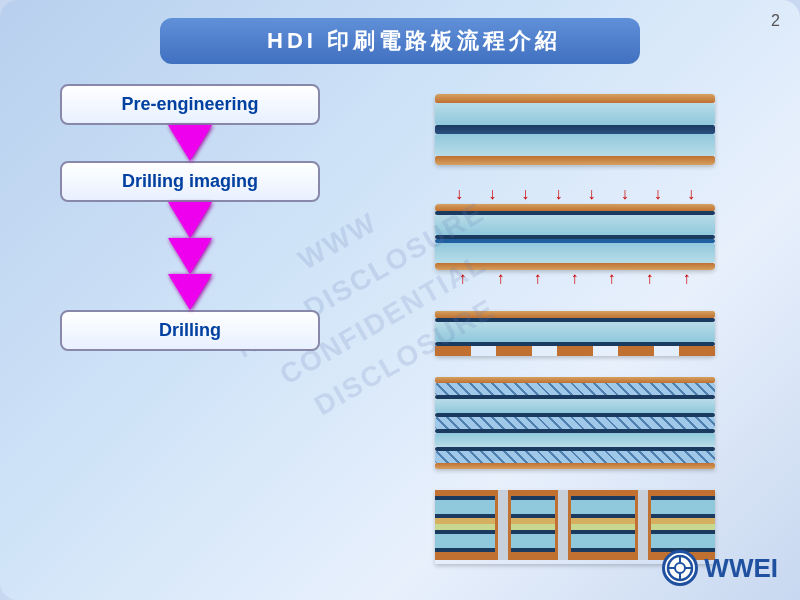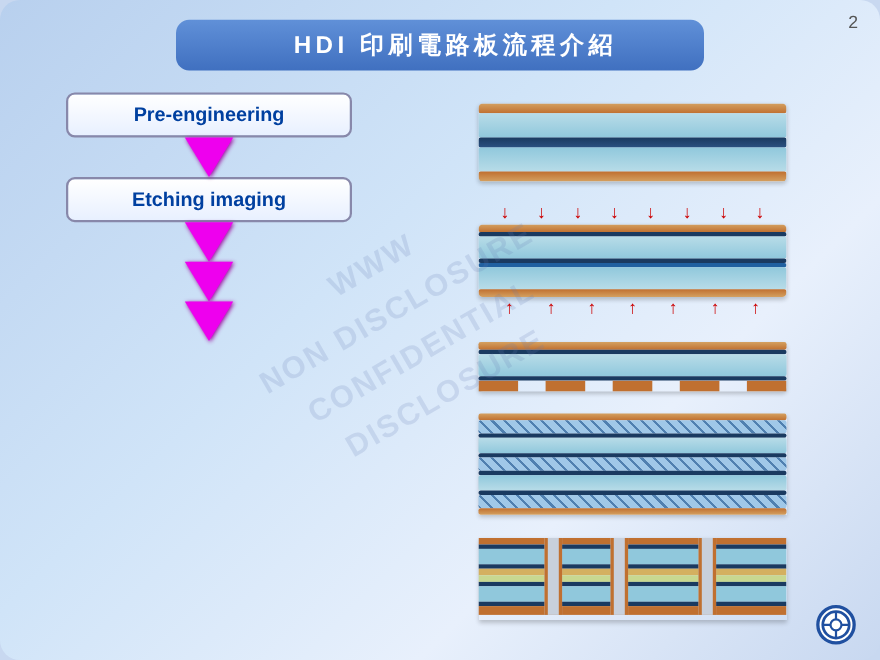--- a/index.html
+++ b/index.html
@@ -232,28 +232,31 @@
   <div class="content">
 
     <div class="left-col">
 
       <div class="step-box">
         <span>Pre-engineering</span>
       </div>
       <div class="arrow-down"></div>
 
       <div class="step-box">
-        <span>Etching imaging</span>
+        <span>Drilling imaging</span>
       </div>
       <div class="arrow-down"></div>
 
       <div class="arrow-down"></div>
 
       <div class="arrow-down"></div>
 
+      <div class="step-box">
+        <span>Drilling</span>
+      </div>
 
     </div>
 
     <div class="right-col">
 
       <div class="diagram-container">
         <div class="layer-stack" style="width:280px; border-radius:4px; overflow:hidden; box-shadow:0 2px 4px rgba(0,0,0,0.2);">
           <div class="layer" style="height:9px; background: linear-gradient(180deg,#d4a060,#c07030);"></div>
           <div class="layer" style="height:22px; background: linear-gradient(180deg,#b8dce8,#90c8dc);"></div>
           <div class="layer" style="height:9px; background: linear-gradient(180deg,#1a3a60,#2a5080);"></div>
@@ -371,15 +374,16 @@
     <div class="logo-circle">
       <svg width="28" height="28" viewBox="0 0 28 28">
         <circle cx="14" cy="14" r="12" fill="none" stroke="#2050a0" stroke-width="2.5"></circle>
         <circle cx="14" cy="14" r="5" fill="none" stroke="#2050a0" stroke-width="2"></circle>
         <line x1="14" y1="2" x2="14" y2="9" stroke="#2050a0" stroke-width="2"></line>
         <line x1="14" y1="19" x2="14" y2="26" stroke="#2050a0" stroke-width="2"></line>
         <line x1="2" y1="14" x2="9" y2="14" stroke="#2050a0" stroke-width="2"></line>
         <line x1="19" y1="14" x2="26" y2="14" stroke="#2050a0" stroke-width="2"></line>
       </svg>
     </div>
+    <span class="logo-text">WWEI</span>
   </div>
 
 </div>
 
 </body></html>

